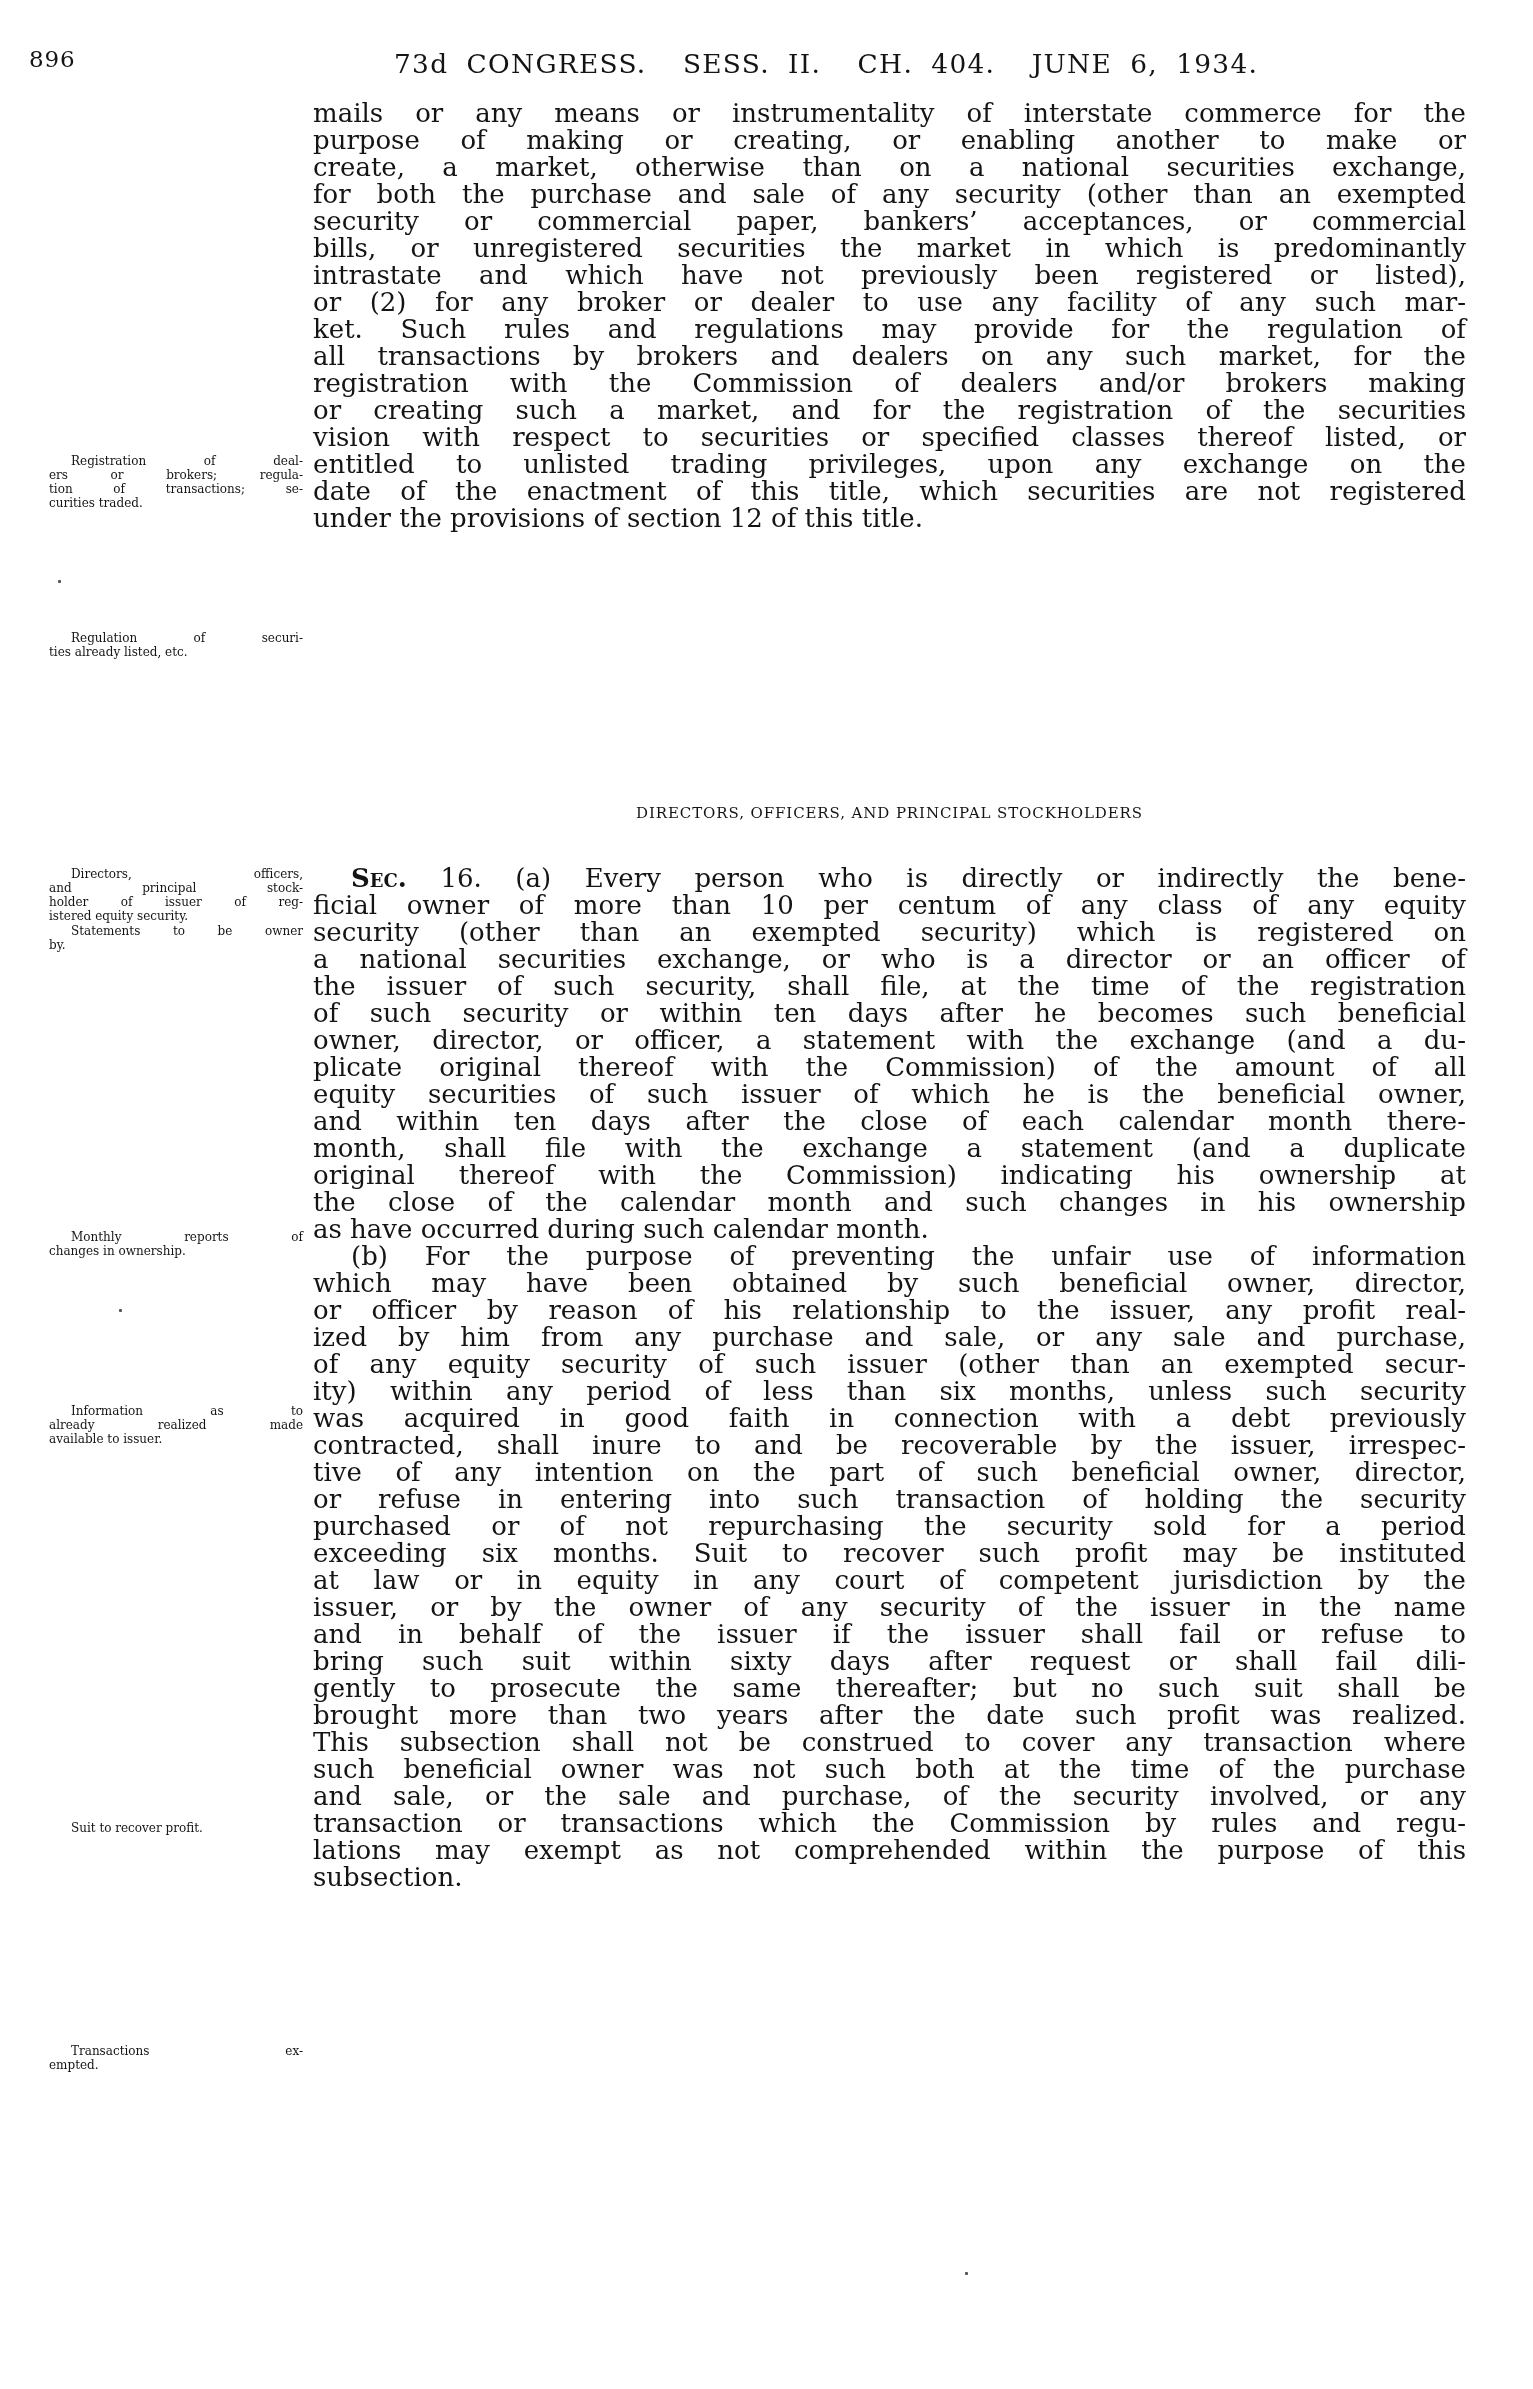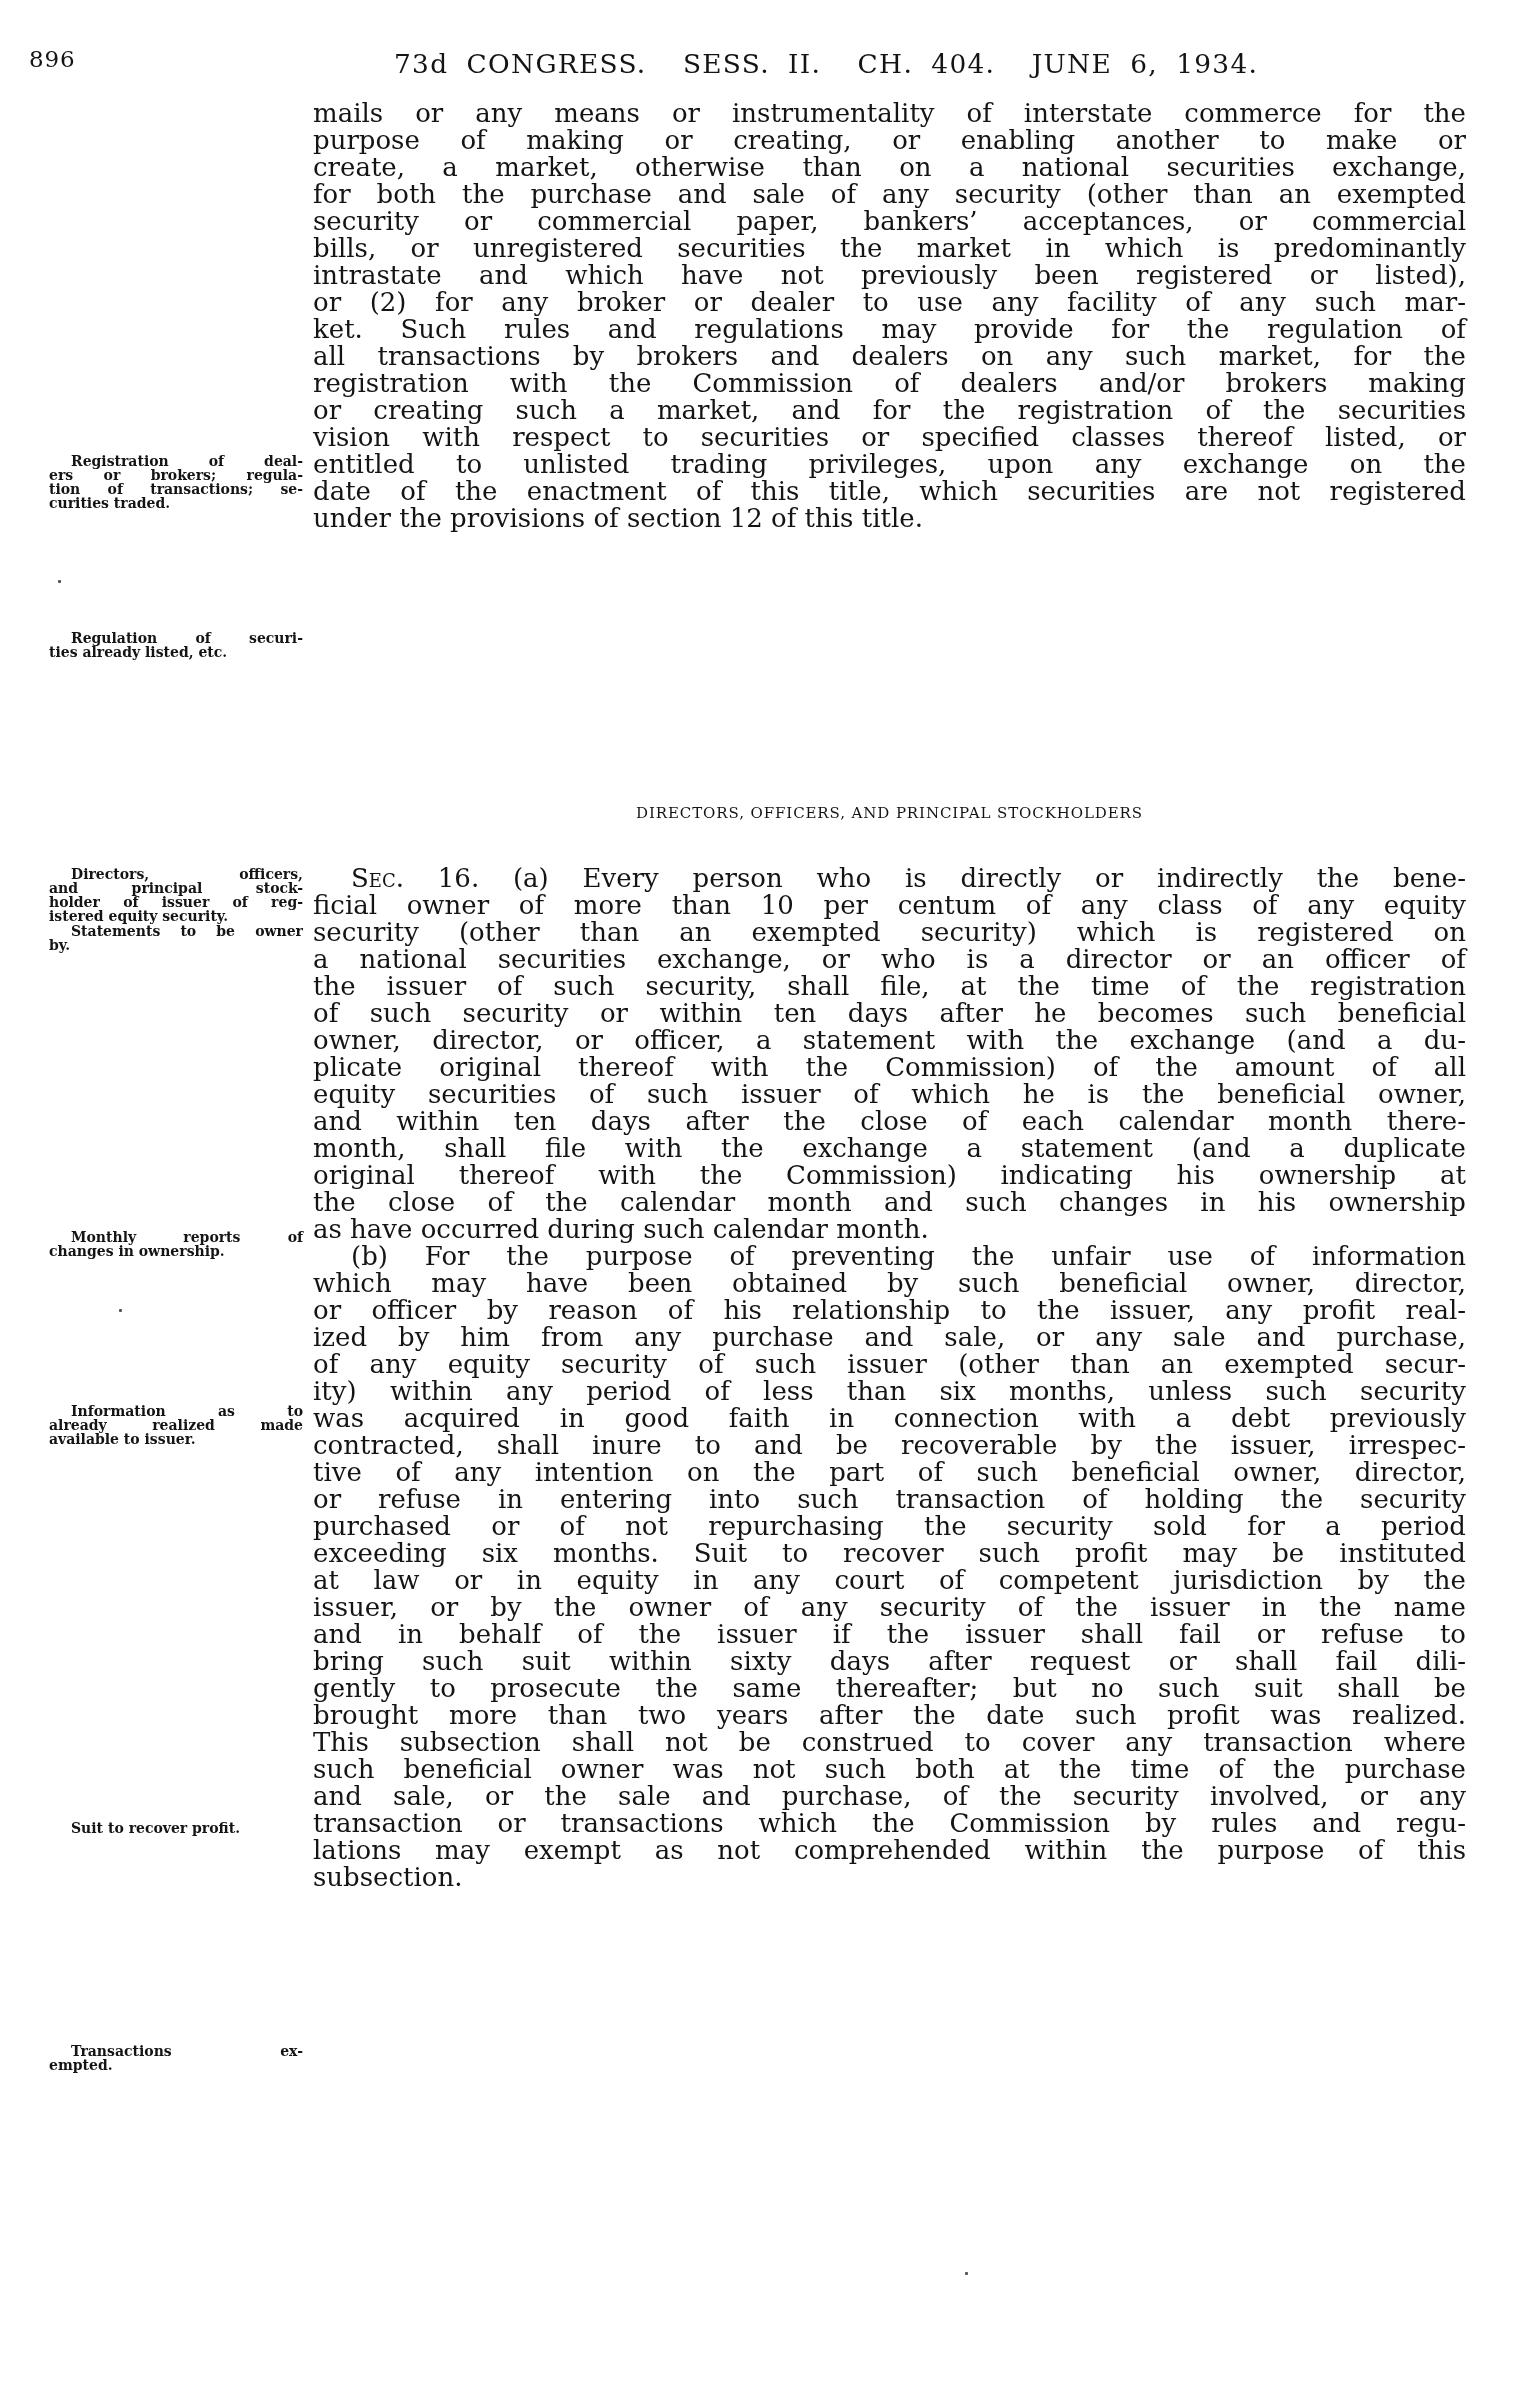--- a/index.html
+++ b/index.html
@@ -32,29 +32,29 @@
   .line.indent { padding-left: 38px; }
   .block-a { top: 100px; }
   .block-b { top: 865px; }
   .section-heading {
     position: absolute; left: 313px; width: 1153px; top: 802px;
     text-align: center; font-size: 15px; letter-spacing: 0.9px;
     line-height: 22px;
   }
   .sidenote {
     position: absolute; left: 49px; width: 254px;
-    font-size: 14px; line-height: 14px; font-weight: bold;
+    font-size: 12px; line-height: 14px; font-weight: normal;
   }
   .sidenote .sl {
     display: block; white-space: nowrap;
     text-align: justify; text-align-last: justify;
   }
   .sidenote .sl.first { padding-left: 22px; }
   .sidenote .sl.last { text-align-last: left; }
-  .smallcaps { font-variant: small-caps; }
+  .smallcaps { font-variant: small-caps; font-weight: bold; }
   .speck {
     position: absolute; width: 2.6px; height: 2.6px; background: #555; border-radius: 0.9px;
   }
 </style>
 </head>
 <body>
 
 <div class="page-header">
   <span class="page-number">896</span>
   <span class="running-head">73d CONGRESS.  SESS. II.  CH. 404.  JUNE 6, 1934.</span>

